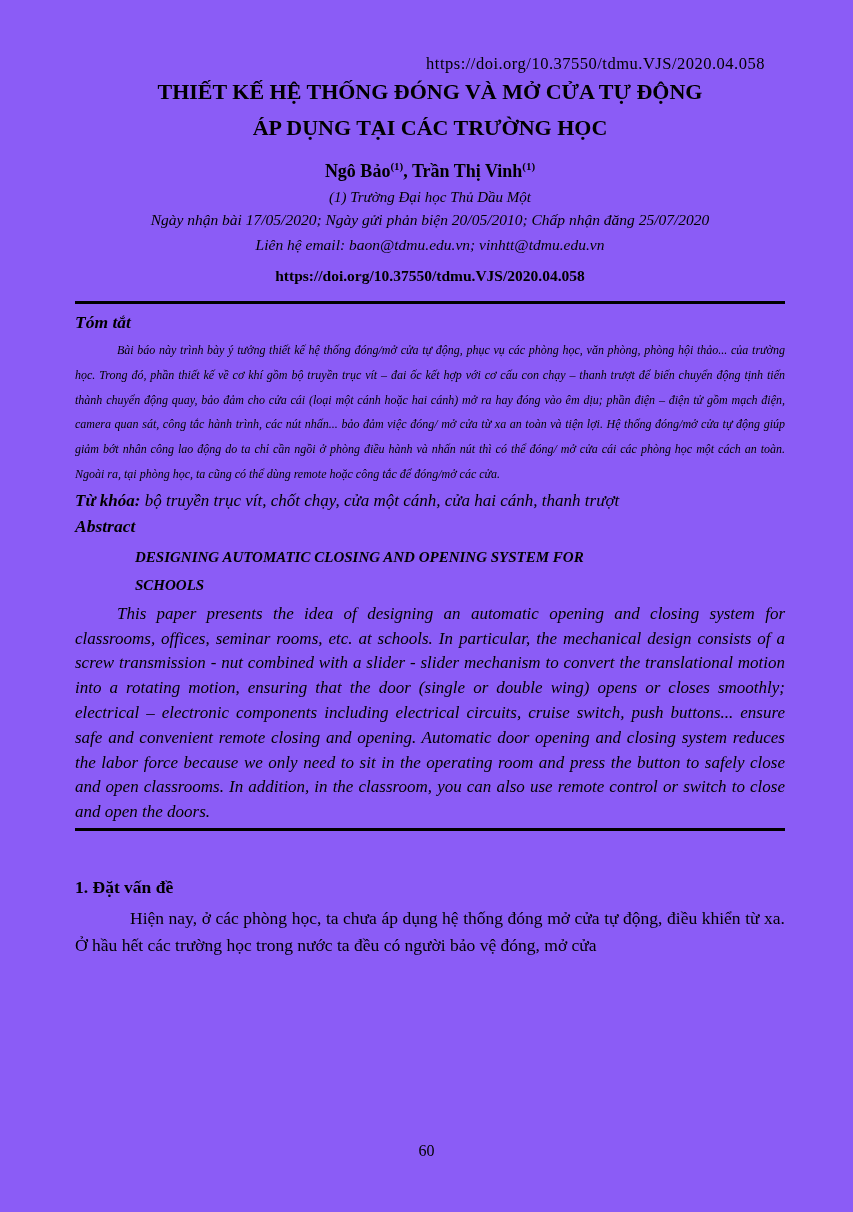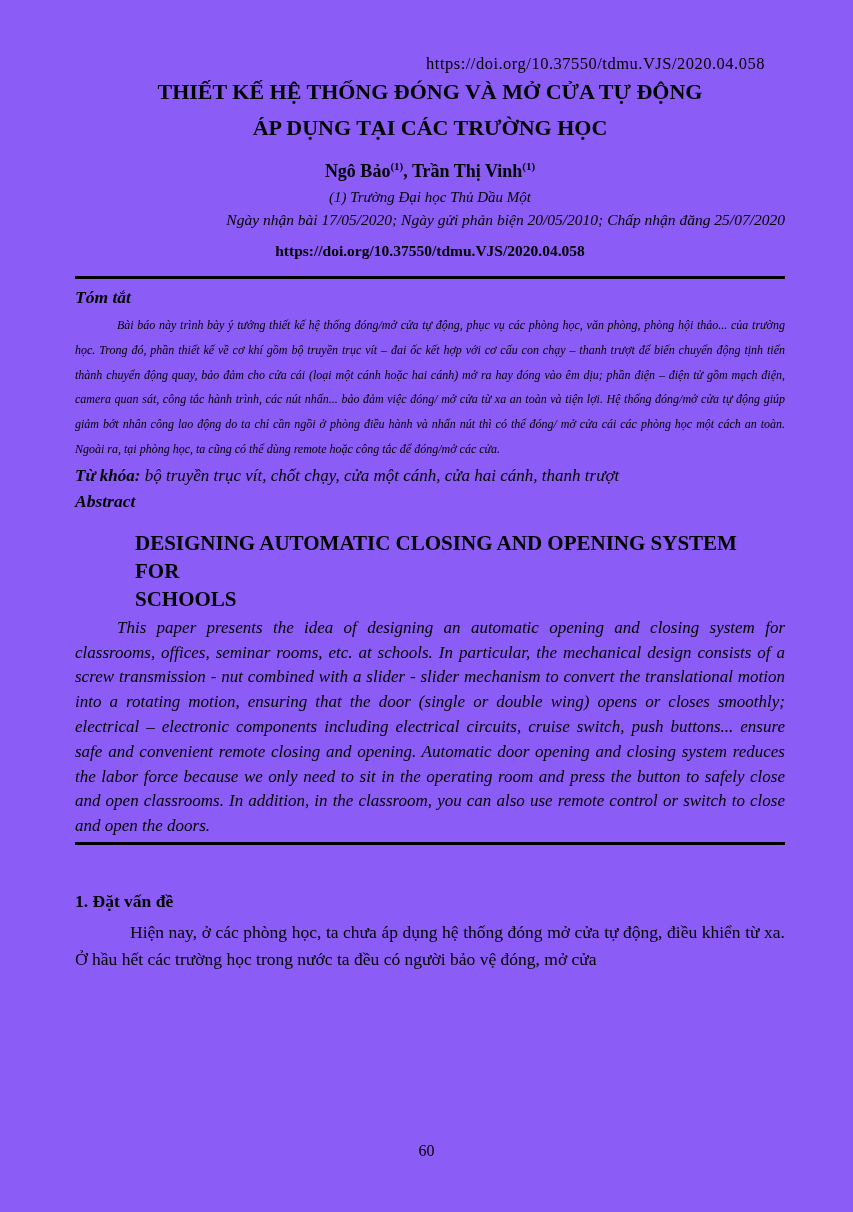--- a/index.html
+++ b/index.html
@@ -37,21 +37,21 @@
   }
   .authors sup { font-size: 11px; font-weight: bold; }
   .affiliation {
     text-align: center;
     font-style: italic;
     font-size: 15px;
     margin-top: 5px;
     line-height: 19px;
   }
   .dates {
-    text-align: right;
+    text-align: center;
     font-style: italic;
     font-size: 15.5px;
     margin-top: 3px;
     line-height: 20px;
   }
   .contact {
     text-align: center;
     font-style: italic;
     font-size: 15.5px;
     margin-top: 5px;
@@ -98,24 +98,25 @@
   .keywords .label { font-weight: bold; }
   .abstract-label {
     font-weight: bold;
     font-style: italic;
     font-size: 17.5px;
     line-height: 25px;
     margin-top: 1px;
   }
   .en-title {
     font-weight: bold;
-    font-size: 21px;
+    font-style: italic;
+    font-size: 15px;
     line-height: 28px;
     padding-left: 60px;
-    margin-top: 15px;
+    margin-top: 4px;
   }
   .en-title span { display: block; }
   .para-en {
     font-style: italic;
     font-size: 17px;
     line-height: 24.8px;
     text-align: justify;
     text-indent: 42px;
     margin-top: 3px;
   }
@@ -154,20 +155,21 @@
   </h1>
 
   <div class="authors">
     <span>Ngô Bảo</span><sup>(1)</sup><span>, </span><span>Trần Thị Vinh</span><sup>(1)</sup>
   </div>
 
   <div class="affiliation">(1) Trường Đại học Thủ Dầu Một</div>
 
   <div class="dates">Ngày nhận bài 17/05/2020; Ngày gửi phản biện 20/05/2010; Chấp nhận đăng 25/07/2020</div>
 
+  <div class="contact">Liên hệ email: baon@tdmu.edu.vn; vinhtt@tdmu.edu.vn</div>
 
   <div class="doi-bold">https://doi.org/10.37550/tdmu.VJS/2020.04.058</div>
 
   <hr class="rule">
 
   <div class="abstract-heading">Tóm tắt</div>
 
   <p class="para-vi">Bài báo này trình bày ý tưởng thiết kế hệ thống đóng/mở cửa tự động, phục vụ các phòng học, văn phòng, phòng hội thảo... của trường học. Trong đó, phần thiết kế về cơ khí gồm bộ truyền trục vít – đai ốc kết hợp với cơ cấu con chạy – thanh trượt để biến chuyển động tịnh tiến thành chuyển động quay, bảo đảm cho cửa cái (loại một cánh hoặc hai cánh) mở ra hay đóng vào êm dịu; phần điện – điện tử gồm mạch điện, camera quan sát, công tắc hành trình, các nút nhấn... bảo đảm việc đóng/ mở cửa từ xa an toàn và tiện lợi. Hệ thống đóng/mở cửa tự động giúp giảm bớt nhân công lao động do ta chỉ cần ngồi ở phòng điều hành và nhấn nút thì có thể đóng/ mở cửa cái các phòng học một cách an toàn. Ngoài ra, tại phòng học, ta cũng có thể dùng remote hoặc công tắc để đóng/mở các cửa.</p>
 
   <p class="keywords"><span class="label">Từ khóa:</span><span> bộ truyền trục vít, chốt chạy, cửa một cánh, cửa hai cánh, thanh trượt</span></p>

